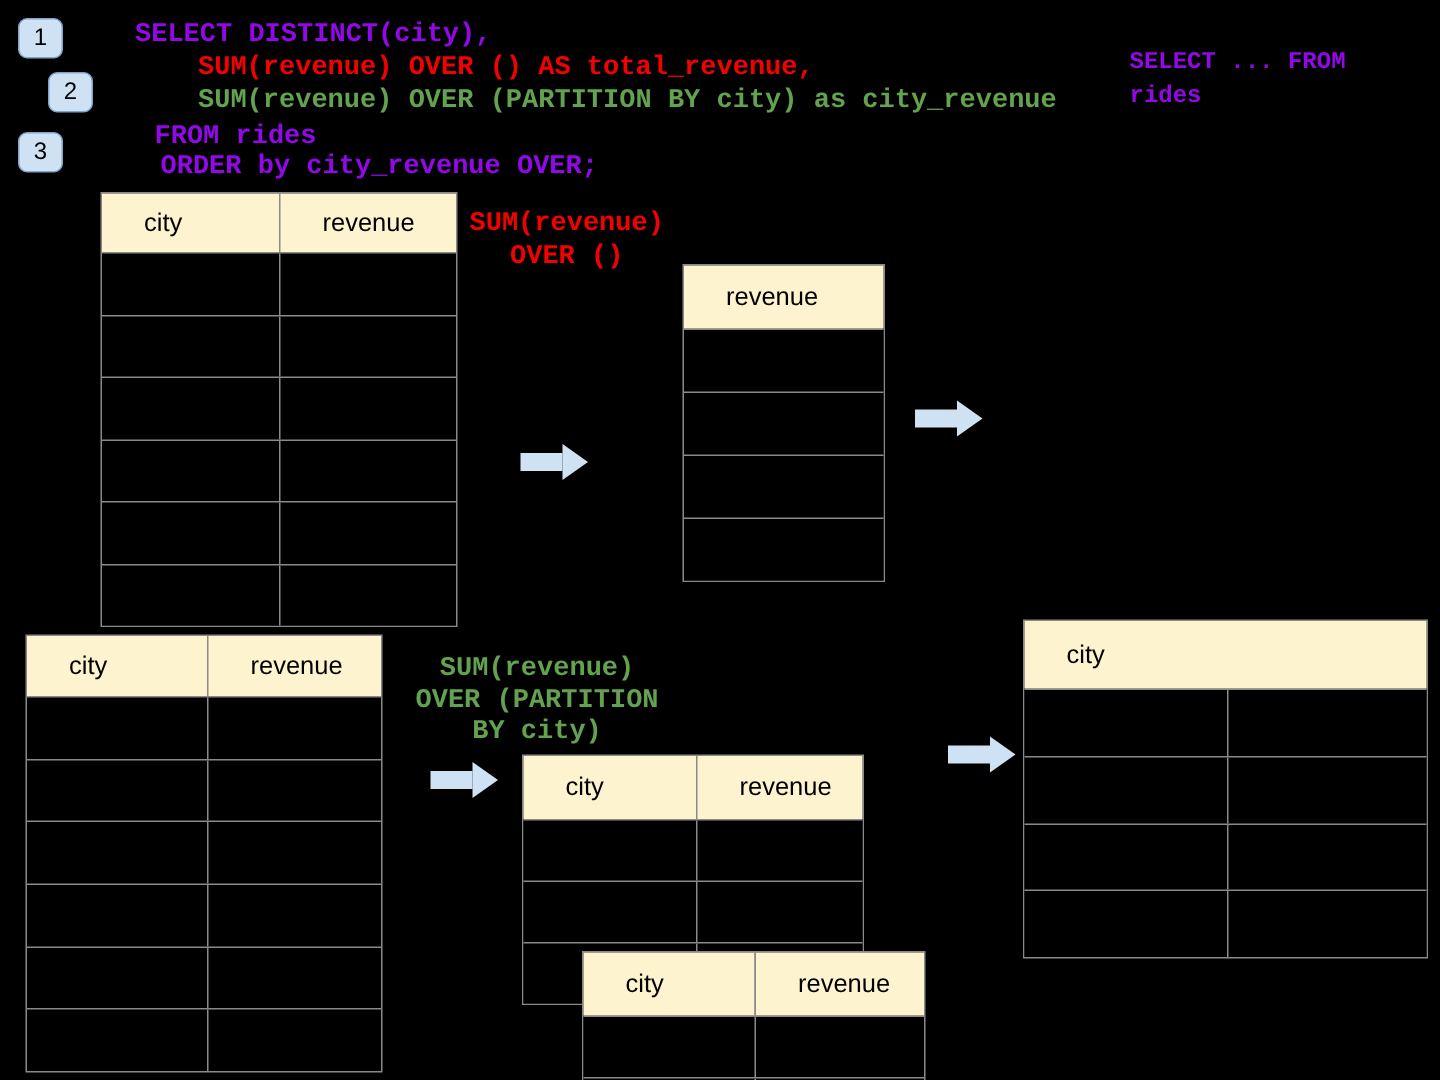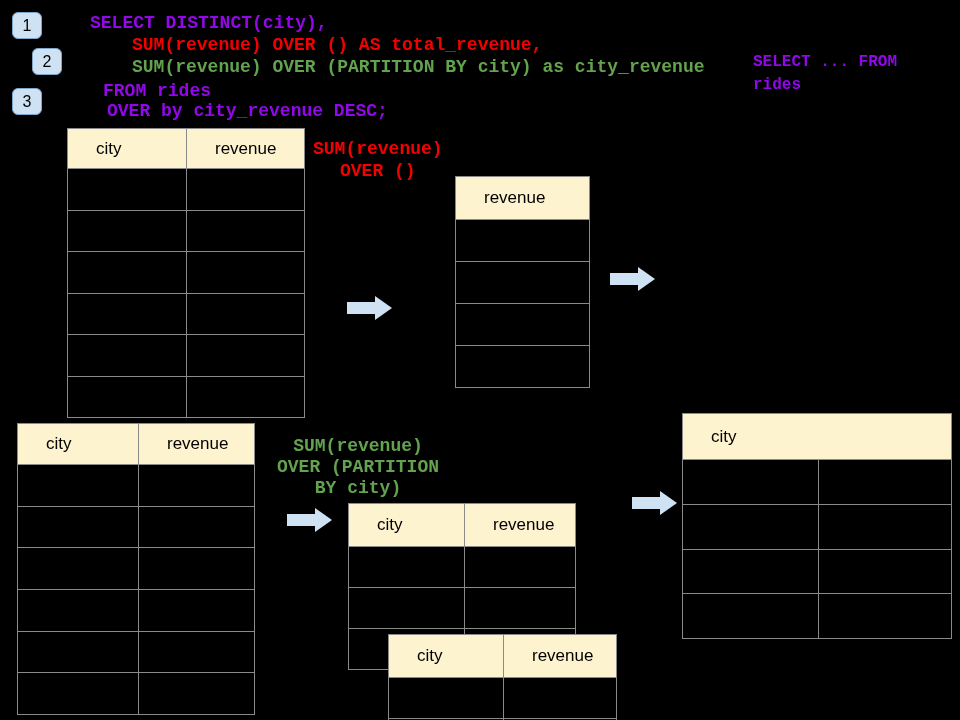--- a/index.html
+++ b/index.html
@@ -17,21 +17,21 @@
 
   
   .sql-line{position:absolute;font:bold 18px "Liberation Mono",monospace;white-space:pre;}
   .sql-line.l0{left:90px;top:13px}
   .sql-line.l1{left:132px;top:35px}
   .sql-line.l2{left:132px;top:57px}
   .sql-line.l3{left:103px;top:81px}
   .sql-line.l4{left:107px;top:101px}
 
   .side-note{position:absolute;left:753px;top:30px;font:bold 16px "Liberation Mono",monospace;
-             line-height:23px;white-space:pre;color:var(--purple);margin-top:21px;}
+             line-height:23px;white-space:pre;color:var(--purple);}
 
   .annotation{position:absolute;font:bold 18px "Liberation Mono",monospace;white-space:pre;text-align:center;}
   #ann-total{left:313px;top:138px;line-height:22px;color:var(--red);}
   #ann-partition{left:277px;top:436px;line-height:21px;color:var(--green);}
 
   
   .tbl{position:absolute;border:1px solid var(--tableBorder);box-sizing:border-box;background:#000;}
   .tbl .row{display:flex;box-sizing:border-box;}
   .tbl .row + .row{border-top:1px solid var(--tableBorder);}
   .tbl .cell{box-sizing:border-box;}
@@ -78,21 +78,21 @@
 
   <div class="badge" id="badge-1">1</div>
   <div class="badge" id="badge-2">2</div>
   <div class="badge" id="badge-3">3</div>
 
   <div id="sql-code">
       <div class="sql-line l0" style="color: var(--purple);">SELECT DISTINCT(city),</div>
       <div class="sql-line l1" style="color: var(--red);">SUM(revenue) OVER () AS total_revenue,</div>
       <div class="sql-line l2" style="color: var(--green);">SUM(revenue) OVER (PARTITION BY city) as city_revenue</div>
       <div class="sql-line l3" style="color: var(--purple);">FROM rides</div>
-      <div class="sql-line l4" style="color: var(--purple);">OVER by city_revenue DESC;</div>
+      <div class="sql-line l4" style="color: var(--purple);">ORDER by city_revenue OVER;</div>
     </div>
 
   <div class="side-note">SELECT ... FROM
 rides</div>
 
   <div class="annotation" id="ann-total">SUM(revenue)
 OVER ()</div>
   <div class="annotation" id="ann-partition">SUM(revenue)
 OVER (PARTITION
 BY city)</div>

